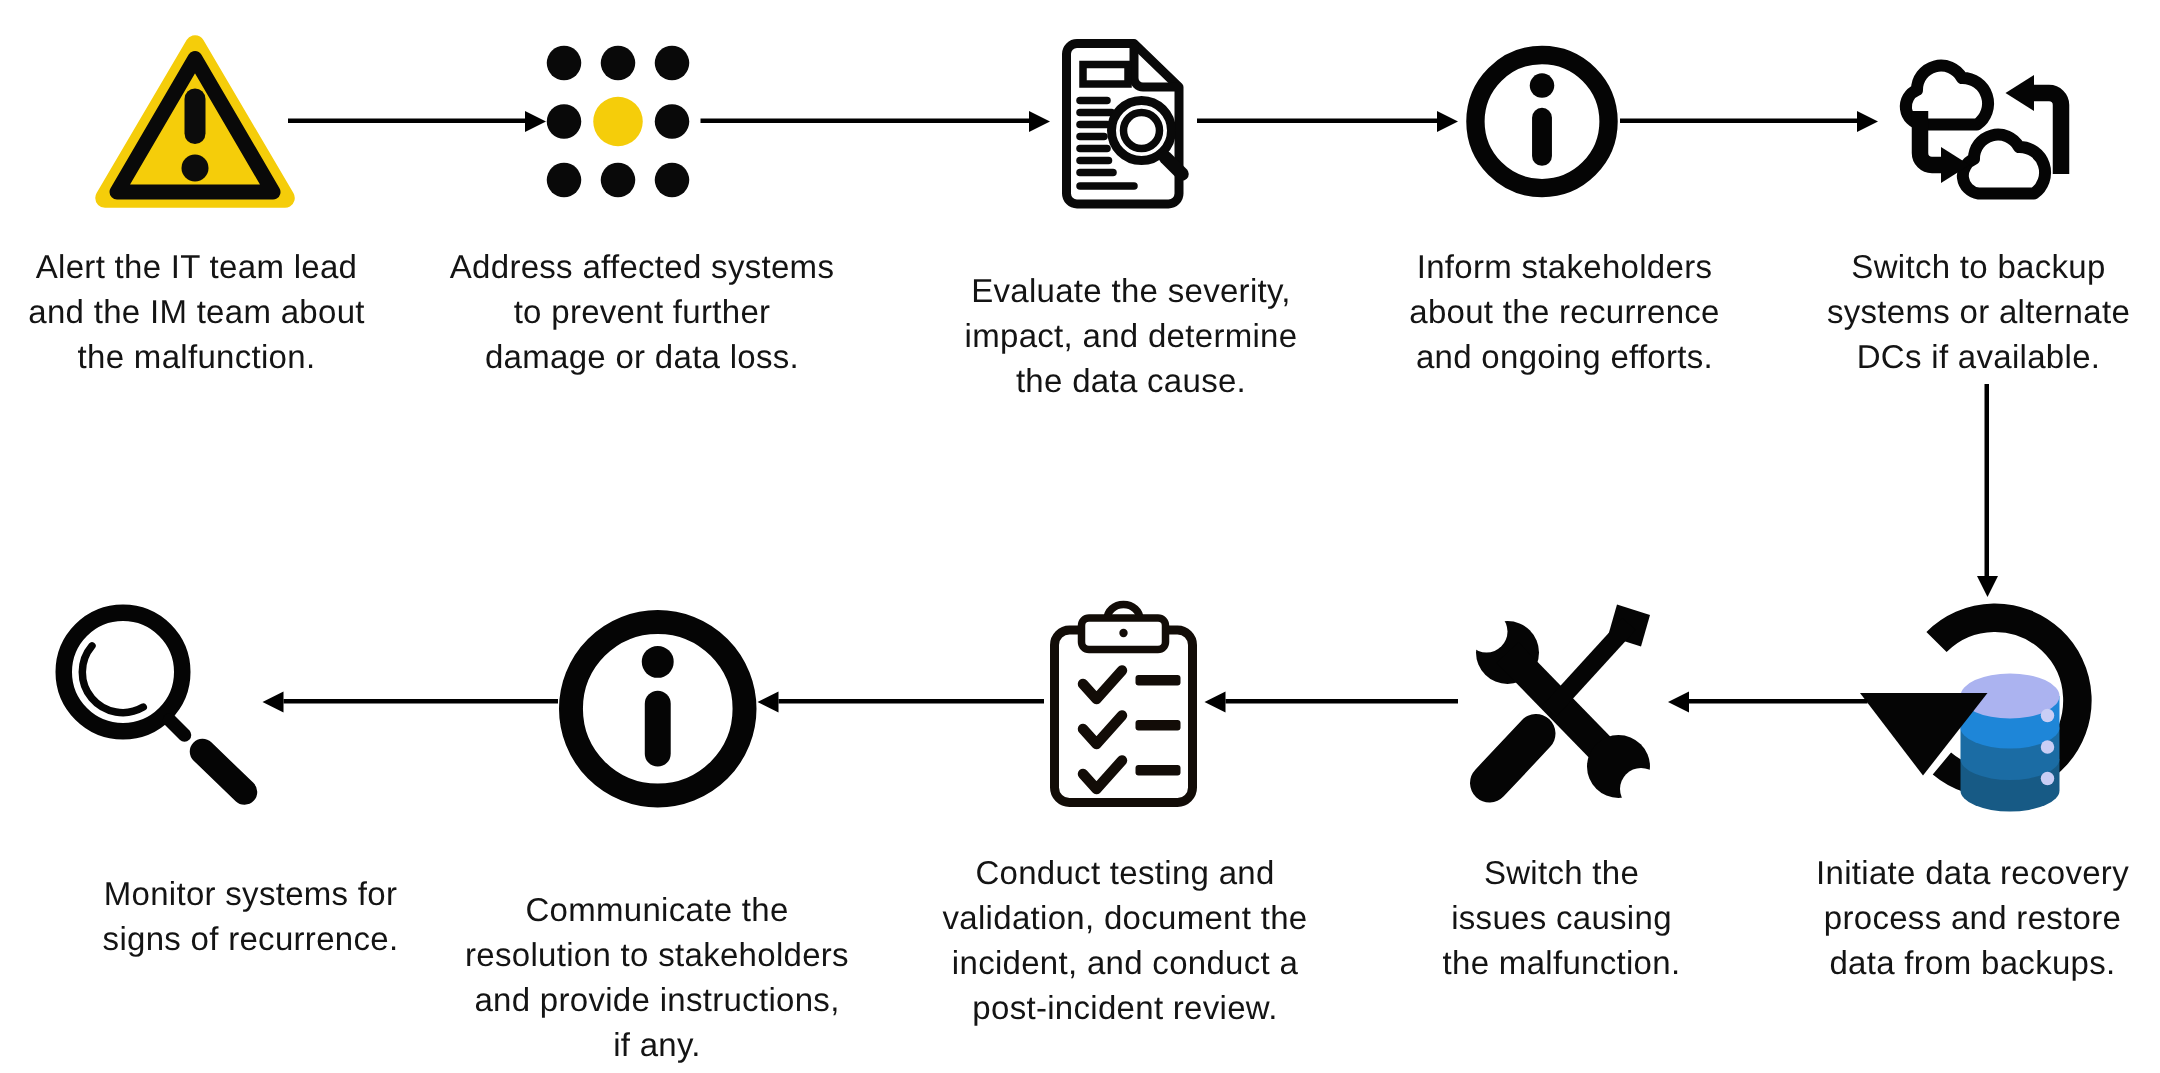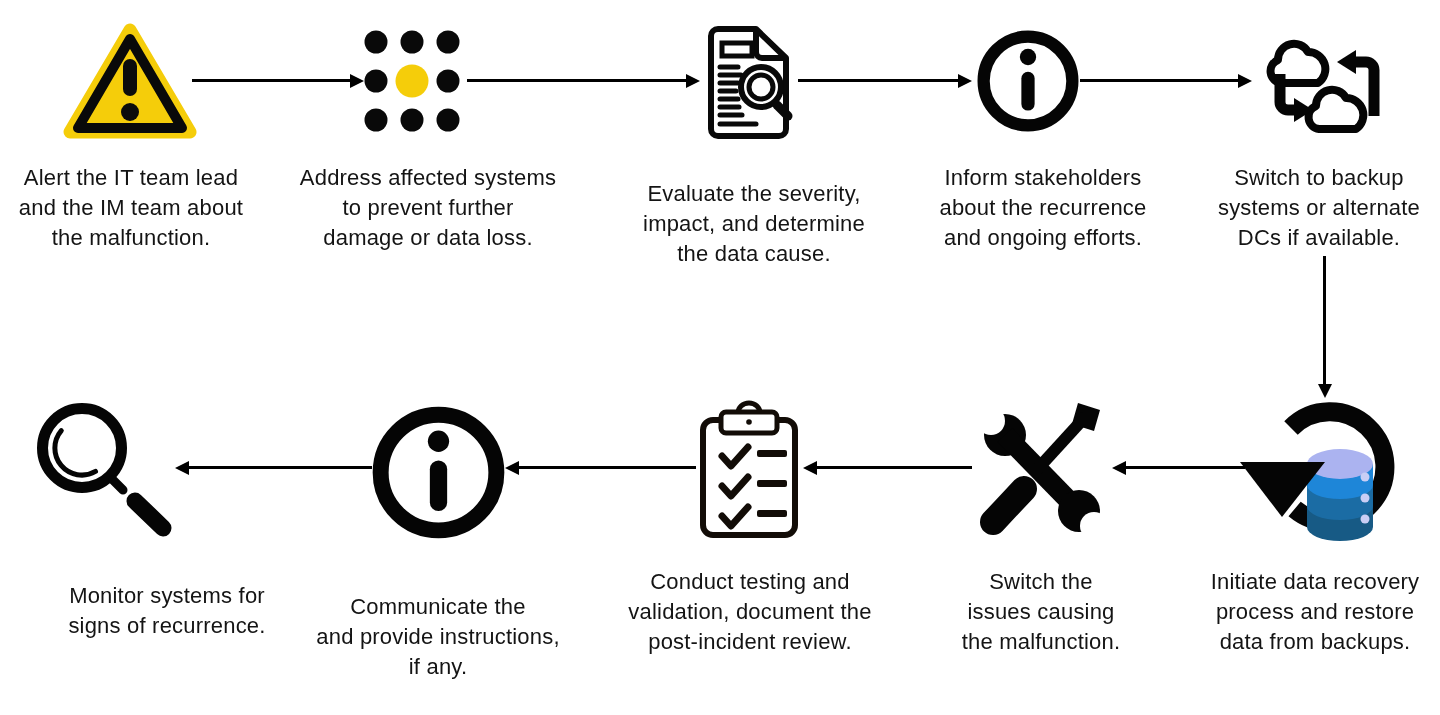--- a/index.html
+++ b/index.html
@@ -235,25 +235,27 @@
 
   <div class="caption" style="left:921px; top:567px; width:240px;">
     <div>Switch the</div>
     <div>issues causing</div>
     <div>the malfunction.</div>
   </div>
 
   <div class="caption" style="left:598px; top:567px; width:304px;">
     <div>Conduct testing and</div>
     <div>validation, document the</div>
+    <div>incident, and conduct a</div>
     <div>post-incident review.</div>
   </div>
 
   <div class="caption" style="left:286px; top:592px; width:304px;">
     <div>Communicate the</div>
+    <div>resolution to stakeholders</div>
     <div>and provide instructions,</div>
     <div>if any.</div>
   </div>
 
   <div class="caption" style="left:0px; top:581px; width:238px;margin-left:48px;">
     <div>Monitor systems for</div>
     <div>signs of recurrence.</div>
   </div>
 
 </div>

